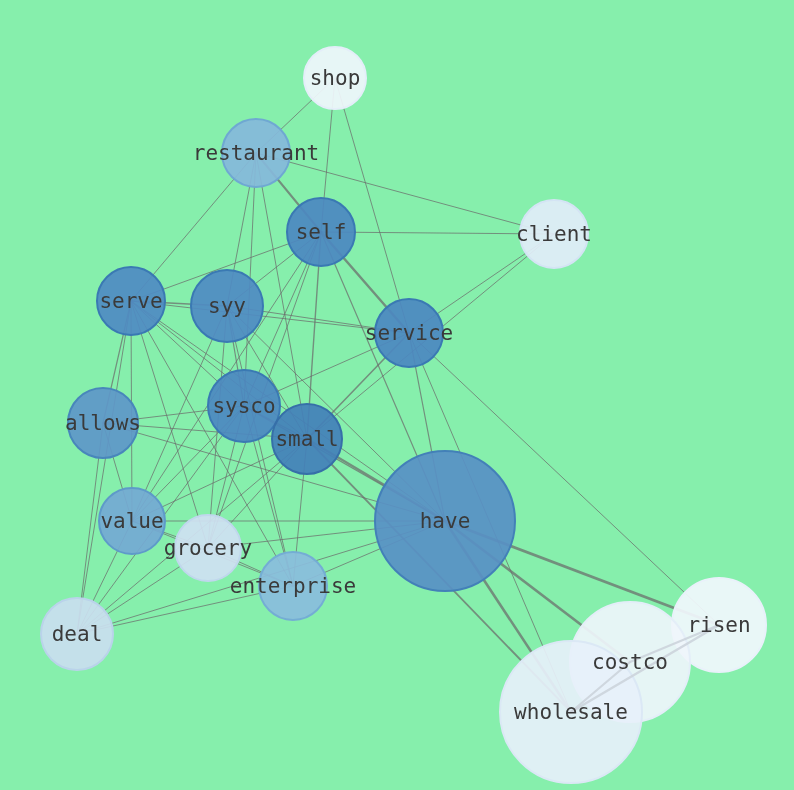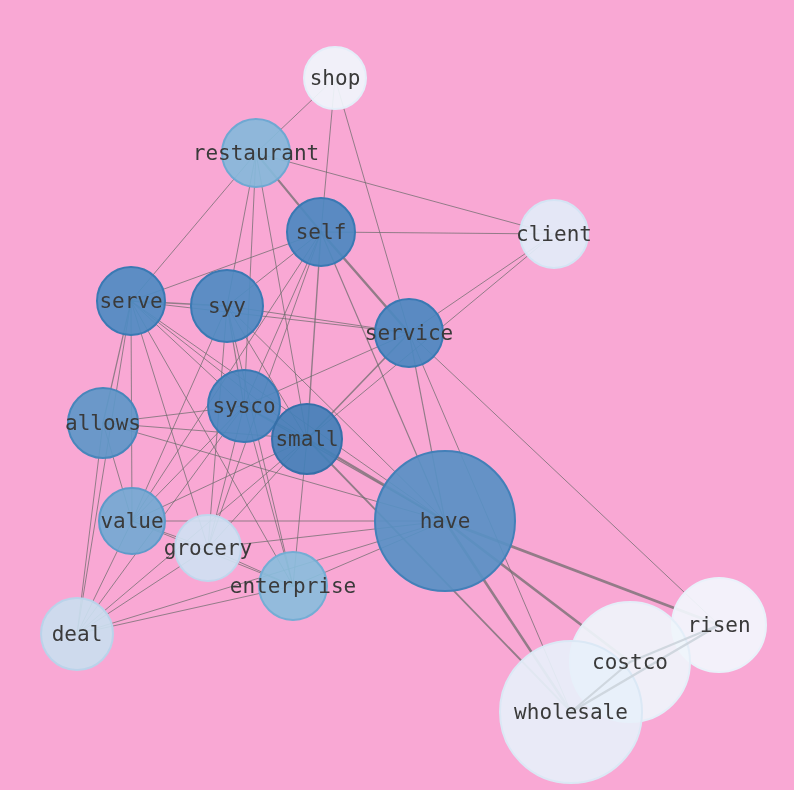--- a/index.html
+++ b/index.html
@@ -8,21 +8,21 @@
     background: #ffffff;
     width: 794px;
     height: 790px;
     overflow: hidden;
     font-family: "DejaVu Sans Mono", monospace;
   }
   #figure {
     width: 794px;
     height: 790px;
     position: relative;
-    background: #f9a8d4;
+    background: #86efac;
   }
   svg { display: block; }
   .node-label {
     font-family: "DejaVu Sans Mono", monospace;
     fill: #3a3a3a;
     text-anchor: middle;
     dominant-baseline: middle;
   }
 </style>
 </head>

